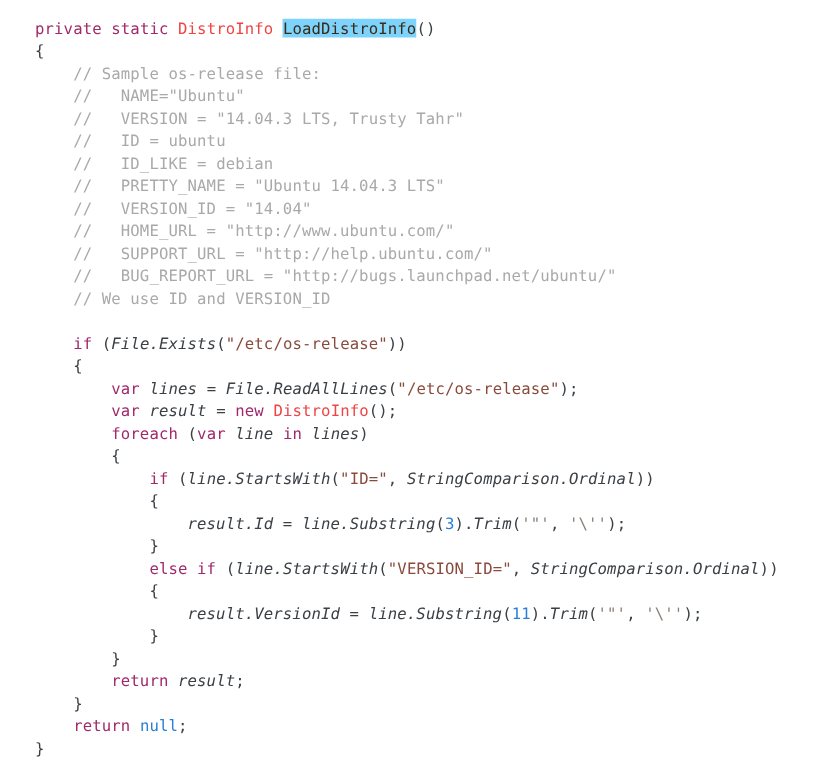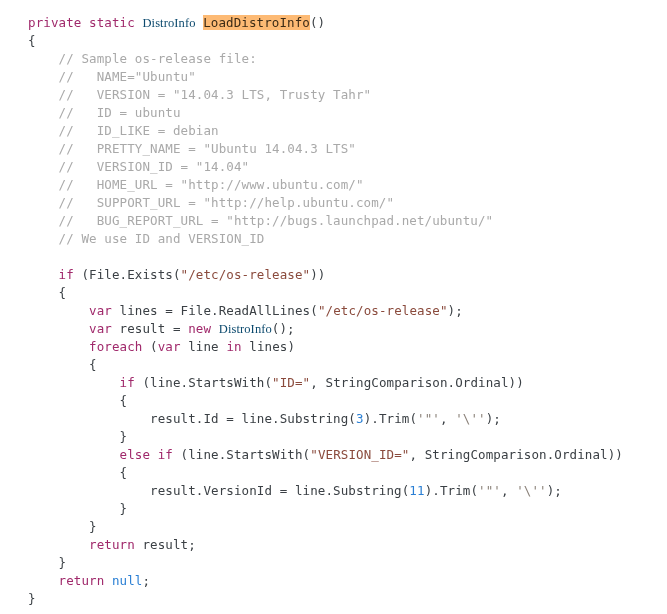--- a/index.html
+++ b/index.html
@@ -20,28 +20,28 @@
     line-height: 18px;
     white-space: pre;
     color: #24292e;
     letter-spacing: 0.1px;
   }
   .line {
     height: 18px;
     white-space: pre;
   }
   .kw       { color: #a0296b; }
-  .type     { color: #0c4a6e; font-family: Liberation Serif, serif; }
-  .ident    { color: #3b4045; }
+  .type     { color: #ef4444; }
+  .ident    { color: #3b4045; font-style: italic; }
   .str      { color: #8a4a3c; }
   .chr      { color: #8a8078; }
   .num      { color: #2a7fd4; }
   .cmt      { color: #a9a9a9; margin-top: 28px; }
   .punc     { color: #3b4045; }
   .hl {
-    background: #fdba74;
+    background: #7dd3fc;
     color: #3b2a15;
   }
 </style>
 </head>
 <body>
 
 <div id="code-block"><div class="line"><span class="kw">private</span><span> </span><span class="kw">static</span><span> </span><span class="type">DistroInfo</span><span> </span><span class="hl">LoadDistroInfo</span><span class="punc">()</span></div><div class="line"><span class="punc">{</span></div><div class="line"><span>    </span><span class="cmt">// Sample os-release file:</span></div><div class="line"><span>    </span><span class="cmt">//   NAME="Ubuntu"</span></div><div class="line"><span>    </span><span class="cmt">//   VERSION = "14.04.3 LTS, Trusty Tahr"</span></div><div class="line"><span>    </span><span class="cmt">//   ID = ubuntu</span></div><div class="line"><span>    </span><span class="cmt">//   ID_LIKE = debian</span></div><div class="line"><span>    </span><span class="cmt">//   PRETTY_NAME = "Ubuntu 14.04.3 LTS"</span></div><div class="line"><span>    </span><span class="cmt">//   VERSION_ID = "14.04"</span></div><div class="line"><span>    </span><span class="cmt">//   HOME_URL = "http://www.ubuntu.com/"</span></div><div class="line"><span>    </span><span class="cmt">//   SUPPORT_URL = "http://help.ubuntu.com/"</span></div><div class="line"><span>    </span><span class="cmt">//   BUG_REPORT_URL = "http://bugs.launchpad.net/ubuntu/"</span></div><div class="line"><span>    </span><span class="cmt">// We use ID and VERSION_ID</span></div><div class="line">&nbsp;</div><div class="line"><span>    </span><span class="kw">if</span><span> </span><span class="punc">(</span><span class="ident">File.Exists</span><span class="punc">(</span><span class="str">"/etc/os-release"</span><span class="punc">))</span></div><div class="line"><span>    </span><span class="punc">{</span></div><div class="line"><span>        </span><span class="kw">var</span><span> </span><span class="ident">lines</span><span> </span><span class="punc">=</span><span> </span><span class="ident">File.ReadAllLines</span><span class="punc">(</span><span class="str">"/etc/os-release"</span><span class="punc">);</span></div><div class="line"><span>        </span><span class="kw">var</span><span> </span><span class="ident">result</span><span> </span><span class="punc">=</span><span> </span><span class="kw">new</span><span> </span><span class="type">DistroInfo</span><span class="punc">();</span></div><div class="line"><span>        </span><span class="kw">foreach</span><span> </span><span class="punc">(</span><span class="kw">var</span><span> </span><span class="ident">line</span><span> </span><span class="kw">in</span><span> </span><span class="ident">lines</span><span class="punc">)</span></div><div class="line"><span>        </span><span class="punc">{</span></div><div class="line"><span>            </span><span class="kw">if</span><span> </span><span class="punc">(</span><span class="ident">line.StartsWith</span><span class="punc">(</span><span class="str">"ID="</span><span class="punc">,</span><span> </span><span class="ident">StringComparison.Ordinal</span><span class="punc">))</span></div><div class="line"><span>            </span><span class="punc">{</span></div><div class="line"><span>                </span><span class="ident">result.Id</span><span> </span><span class="punc">=</span><span> </span><span class="ident">line.Substring</span><span class="punc">(</span><span class="num">3</span><span class="punc">).</span><span class="ident">Trim</span><span class="punc">(</span><span class="chr">'"'</span><span class="punc">,</span><span> </span><span class="chr">'\''</span><span class="punc">);</span></div><div class="line"><span>            </span><span class="punc">}</span></div><div class="line"><span>            </span><span class="kw">else</span><span> </span><span class="kw">if</span><span> </span><span class="punc">(</span><span class="ident">line.StartsWith</span><span class="punc">(</span><span class="str">"VERSION_ID="</span><span class="punc">,</span><span> </span><span class="ident">StringComparison.Ordinal</span><span class="punc">))</span></div><div class="line"><span>            </span><span class="punc">{</span></div><div class="line"><span>                </span><span class="ident">result.VersionId</span><span> </span><span class="punc">=</span><span> </span><span class="ident">line.Substring</span><span class="punc">(</span><span class="num">11</span><span class="punc">).</span><span class="ident">Trim</span><span class="punc">(</span><span class="chr">'"'</span><span class="punc">,</span><span> </span><span class="chr">'\''</span><span class="punc">);</span></div><div class="line"><span>            </span><span class="punc">}</span></div><div class="line"><span>        </span><span class="punc">}</span></div><div class="line"><span>        </span><span class="kw">return</span><span> </span><span class="ident">result</span><span class="punc">;</span></div><div class="line"><span>    </span><span class="punc">}</span></div><div class="line"><span>    </span><span class="kw">return</span><span> </span><span class="num">null</span><span class="punc">;</span></div><div class="line"><span class="punc">}</span></div></div>
 
 </body></html>

